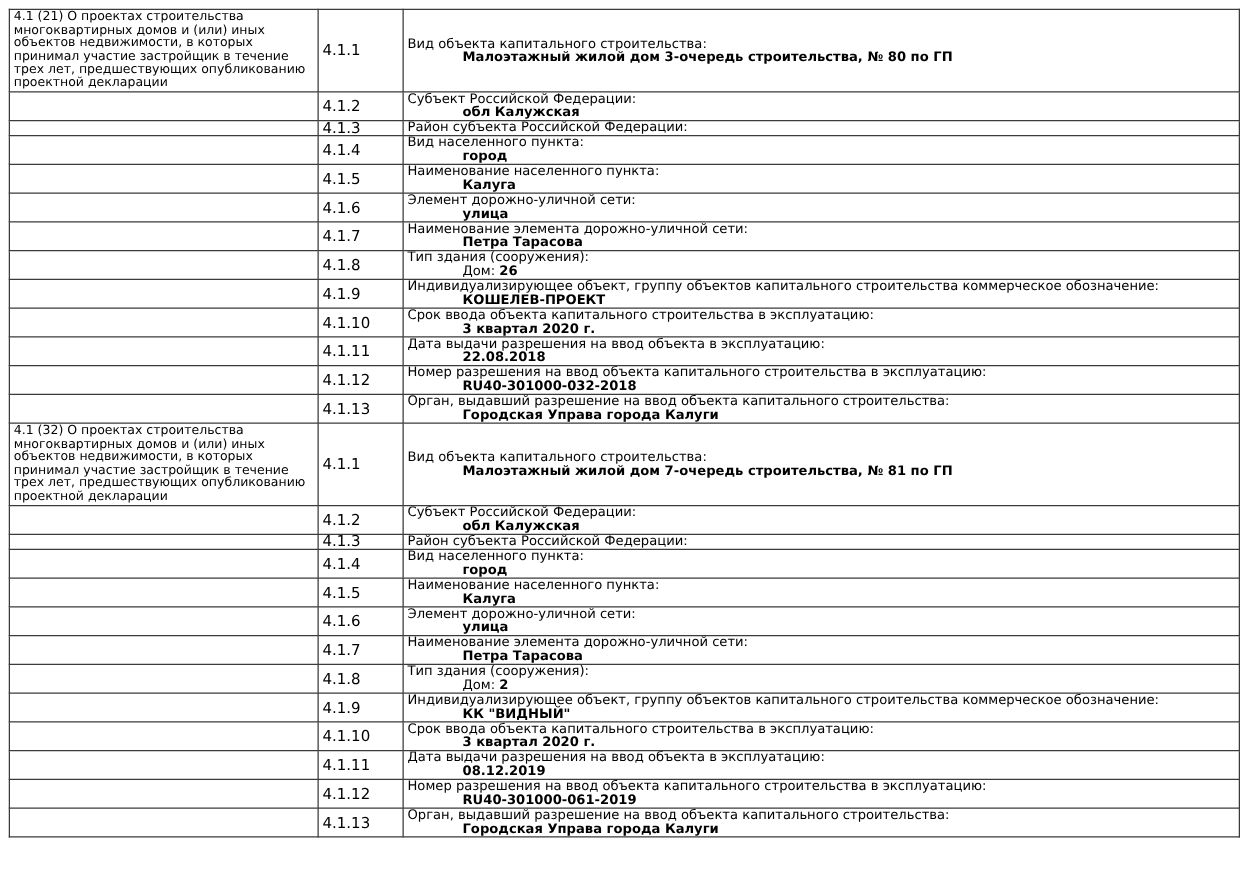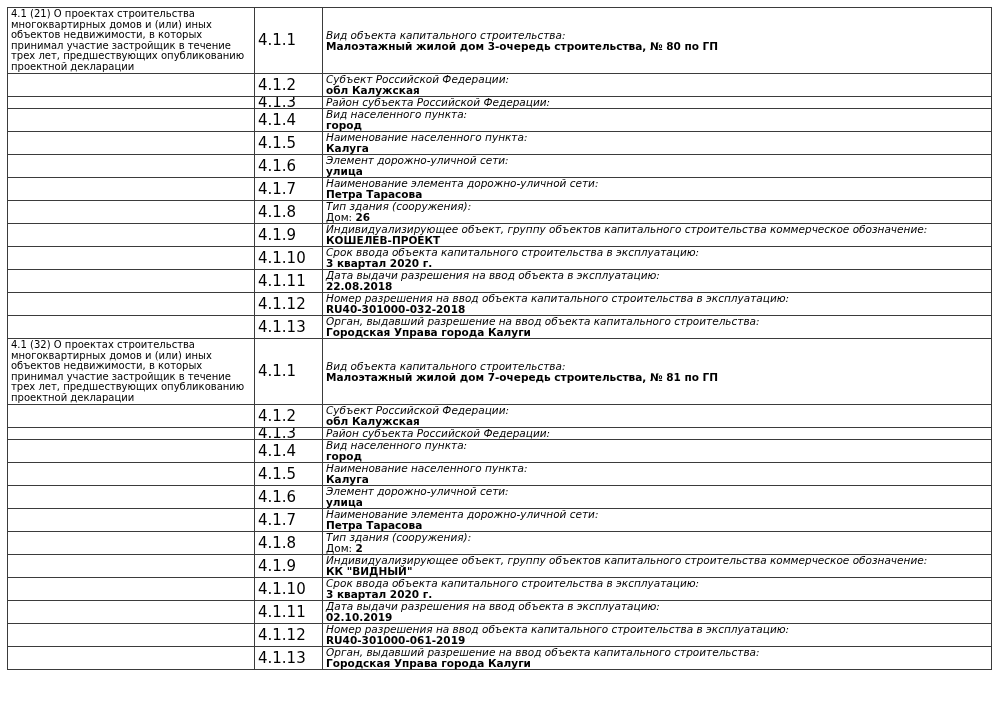--- a/index.html
+++ b/index.html
@@ -28,33 +28,33 @@
     vertical-align: middle;
     overflow: hidden;
   }
   td.desc {
     vertical-align: top;
     font-size: 10px;
     line-height: 10.5px;
     padding: 1px 2px 1px 3px;
   }
   td.code {
-    font-size: 15px;
+    font-size: 12px;
     line-height: 11px;
     padding: 0 2px 0 3px;
     vertical-align: middle;
   }
   td.content {
     font-size: 10.5px;
     line-height: 11px;
     padding: 0 2px 0 3px;
     vertical-align: middle;
   }
-  .label { font-weight: normal; font-style: italic; }
-  .value { font-weight: bold; }
+  .label { font-weight: normal; }
+  .value { font-weight: bold; margin-left: 44px; }
   .value .prefix { font-weight: normal; }
 </style>
 </head>
 <body>
 
 <div class="page">
   <table class="decl">
     <colgroup>
       <col style="width:247px">
       <col style="width:68px">
@@ -243,21 +243,21 @@
           <td class="content">
             <div class="label">Срок ввода объекта капитального строительства в эксплуатацию:</div>
             <div class="value"><span>3 квартал 2020 г.</span></div>
           </td>
         </tr>
         <tr>
           <td class="desc"></td>
           <td class="code">4.1.11</td>
           <td class="content">
             <div class="label">Дата выдачи разрешения на ввод объекта в эксплуатацию:</div>
-            <div class="value"><span>02.10.2019</span></div>
+            <div class="value"><span>08.12.2019</span></div>
           </td>
         </tr>
         <tr>
           <td class="desc"></td>
           <td class="code">4.1.12</td>
           <td class="content">
             <div class="label">Номер разрешения на ввод объекта капитального строительства в эксплуатацию:</div>
             <div class="value"><span>RU40-301000-061-2019</span></div>
           </td>
         </tr>

